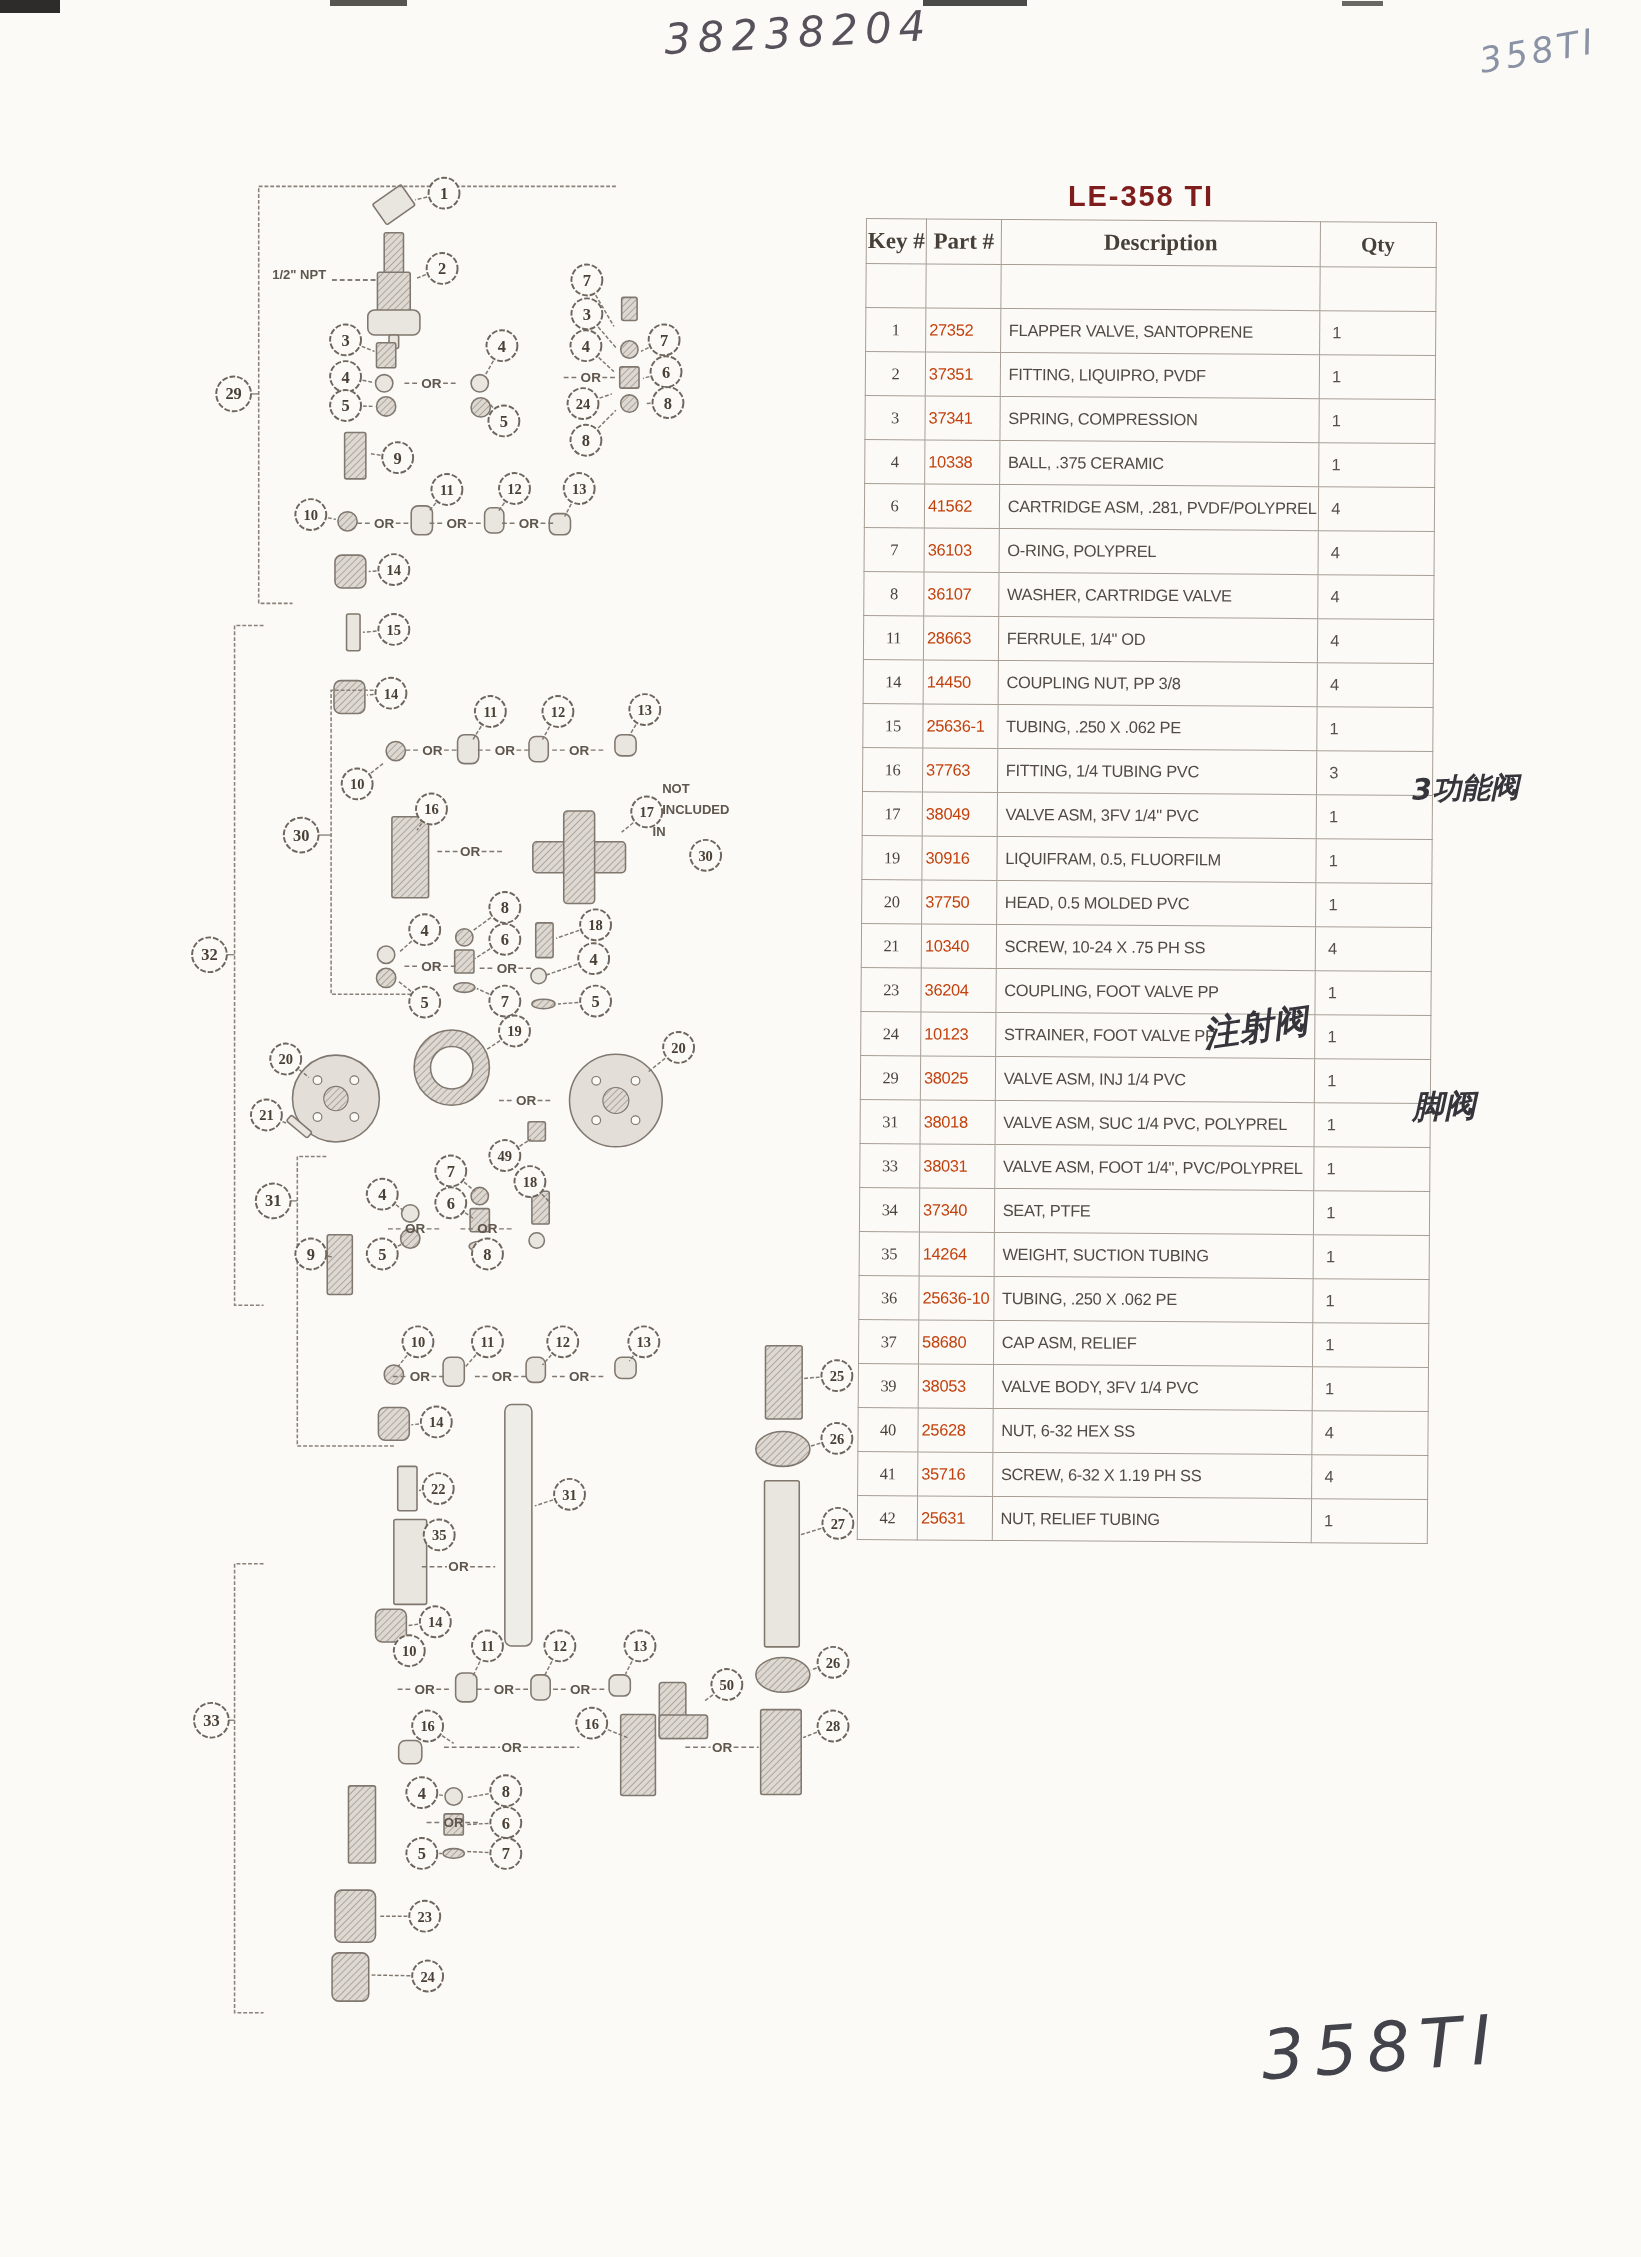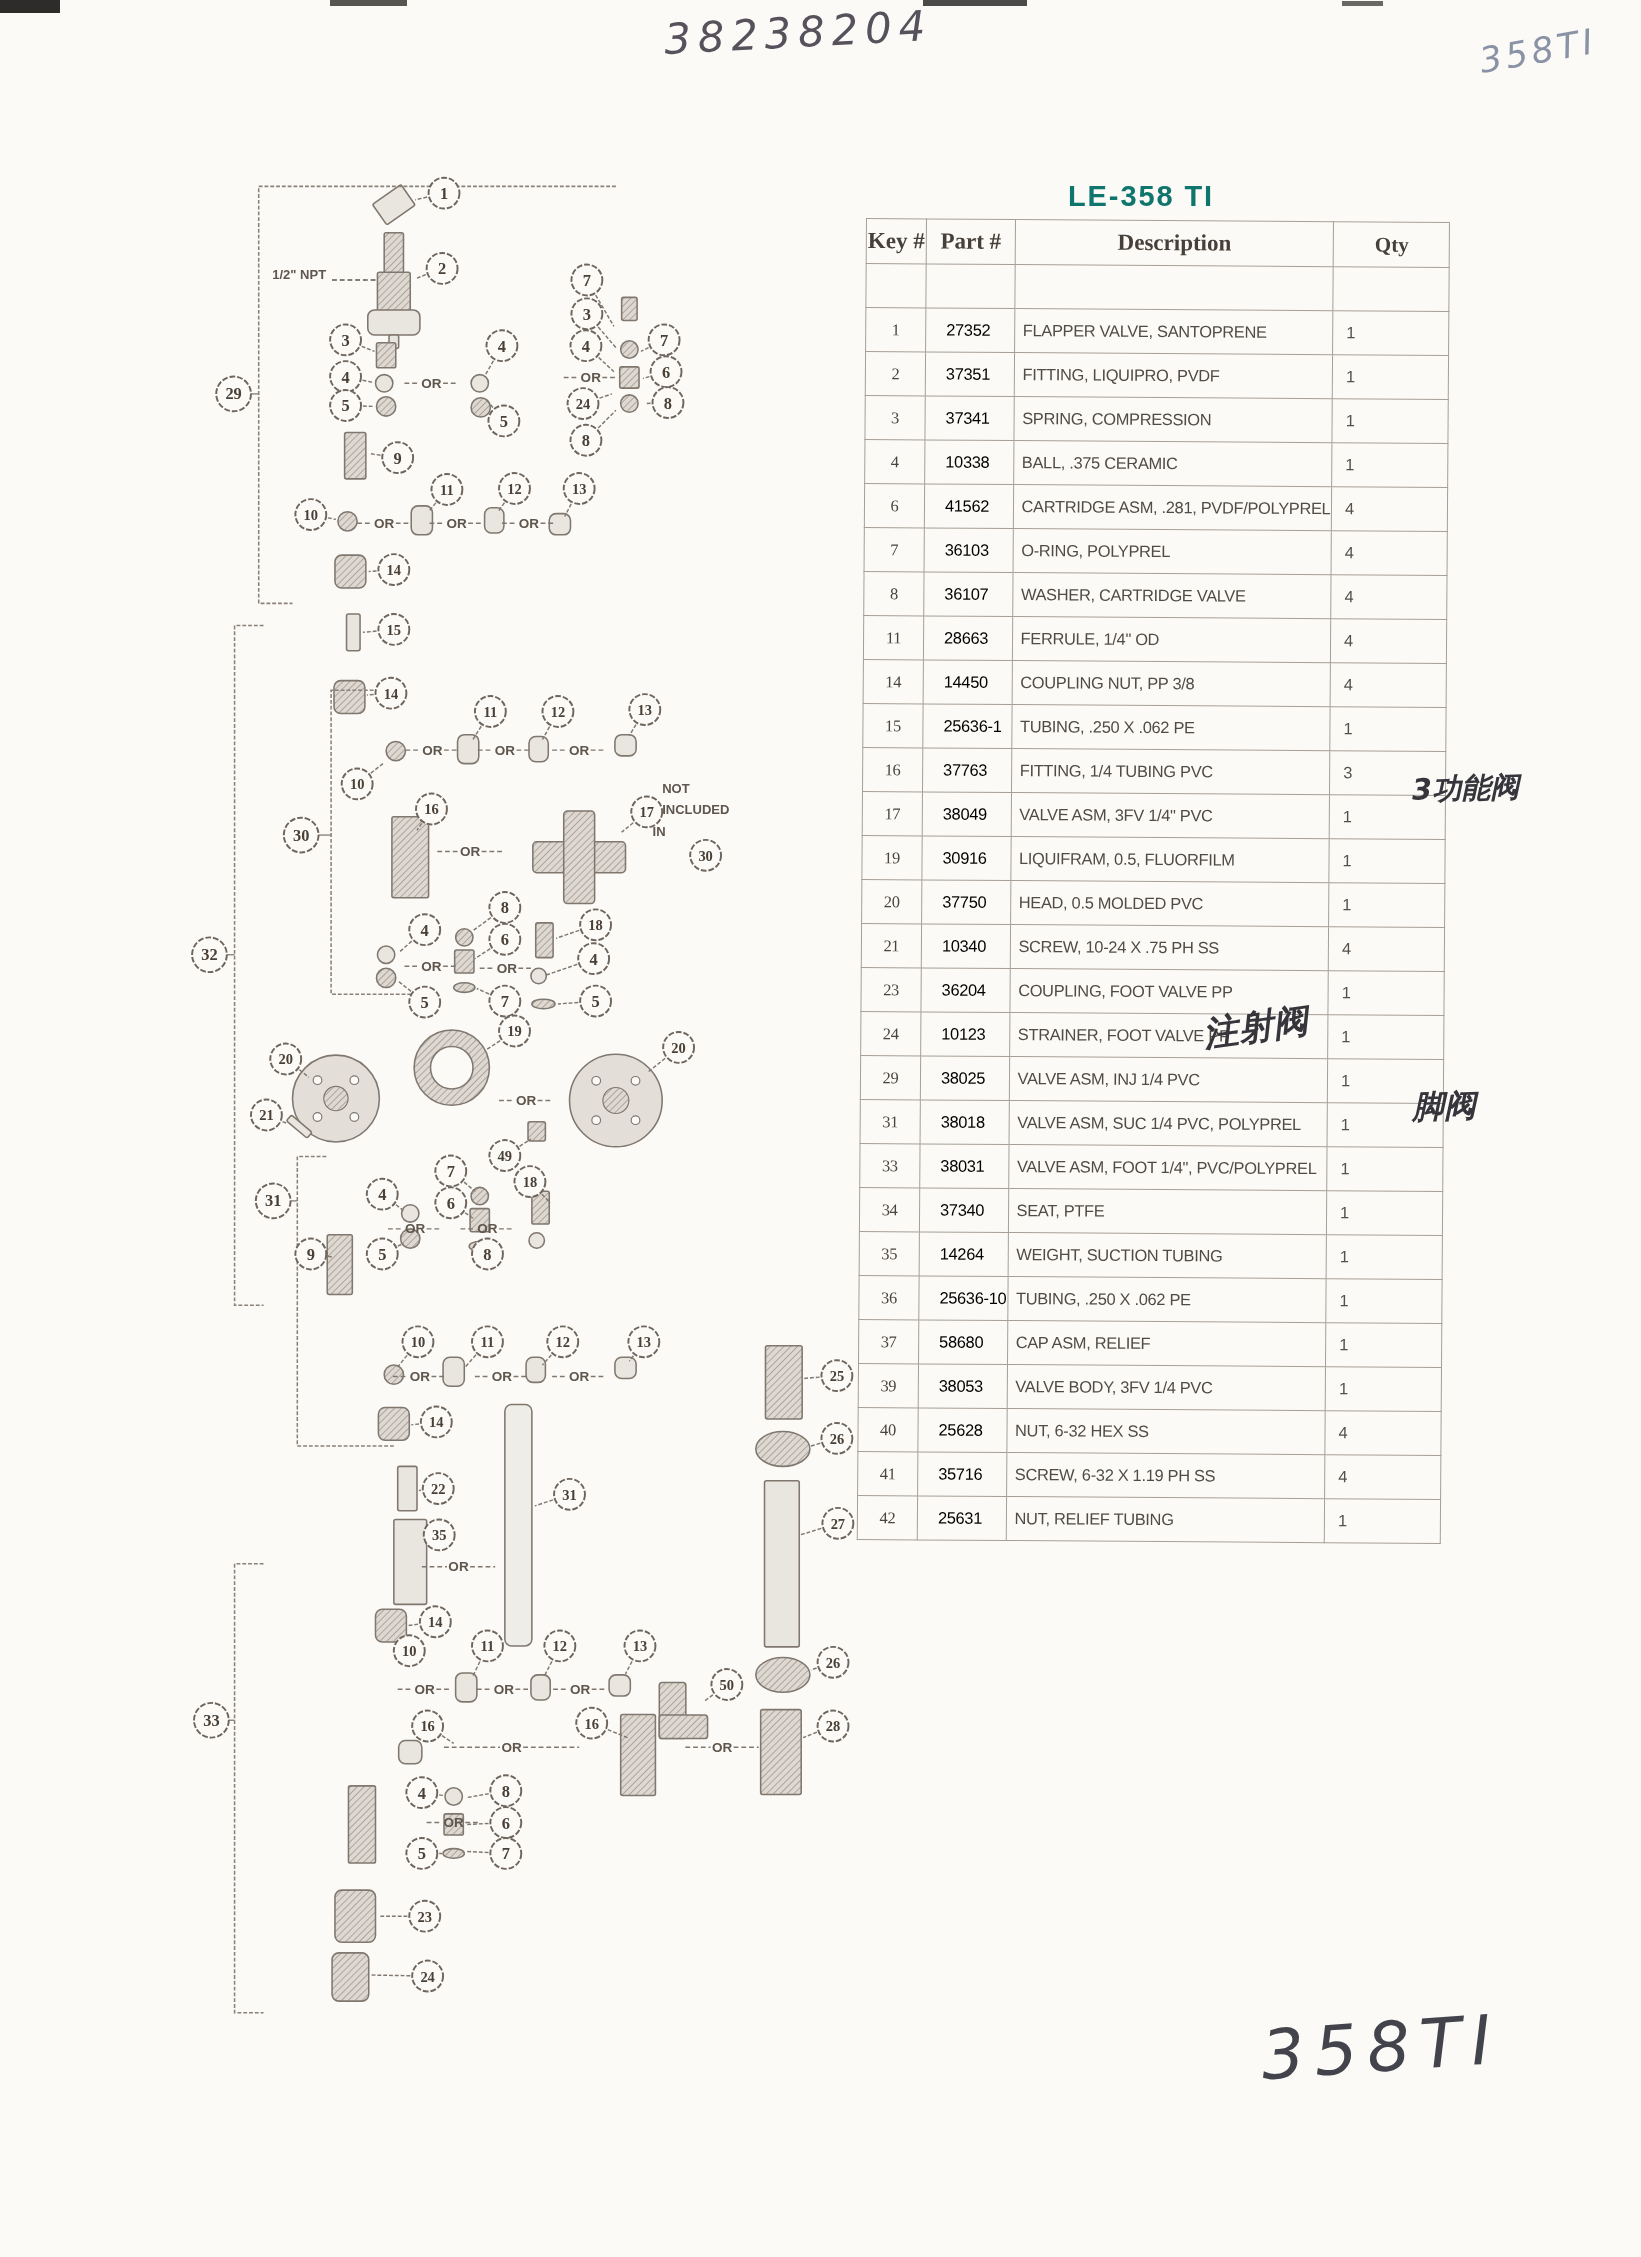--- a/index.html
+++ b/index.html
@@ -5,36 +5,36 @@
   html,body{margin:0;padding:0;}
   body{
     width:1641px;height:2257px;position:relative;
     background:#fbfaf7;
     font-family:"Liberation Sans",sans-serif;color:#4e463f;overflow:hidden;
   }
   .diagram-svg{position:absolute;left:0;top:0;}
   .table-title{
     position:absolute;left:1068px;top:180px;
     font-family:"Liberation Sans",sans-serif;font-weight:bold;
-    font-size:29px;letter-spacing:1.9px;color:#0f766e;
+    font-size:29px;letter-spacing:1.9px;color:#7f1d1d;
   }
   table.parts-table{
     position:absolute;left:866px;top:218px;border-collapse:collapse;
     transform:rotate(0.4deg);transform-origin:top left;table-layout:fixed;
   }
   .parts-table th,.parts-table td{border:1px solid #a79f96;overflow:visible;}
   .parts-table th{
     font-family:"Liberation Serif",serif;font-size:23px;font-weight:bold;
     color:#474039;height:42px;text-align:center;
   }
   .parts-table th.h-qty{font-size:21px;border-radius:16px;}
   tr.spacer td{height:41px;}
   .parts-table tbody td{height:41px;font-size:16.4px;letter-spacing:-0.3px;white-space:nowrap;}
   td.c-key{font-family:"Liberation Serif",serif;font-size:24px;text-align:center;color:#4a443d;}
-  td.c-part{padding-left:20px;font-size:15.4px;color:#000000;}
+  td.c-part{padding-left:3px;font-size:15.4px;color:#c2410c;}
   td.c-desc{padding-left:7.7px;color:#514b45;}
   td.c-qty{padding-left:12.6px;color:#55504a;}
   .hw{position:absolute;font-family:"DejaVu Sans",sans-serif;font-style:italic;white-space:nowrap;}
   .hw-top{left:664px;top:7.7px;font-size:42px;letter-spacing:6.8px;color:#56515b;transform:rotate(-3deg);}
   .hw-topright{left:1479px;top:31px;font-size:35px;letter-spacing:3.9px;color:#8a92a6;transform:rotate(-10deg);}
   .hw-3func{left:1412px;top:769px;font-size:29px;color:#35353b;font-weight:bold;transform:rotate(-2deg);}
   .hw-inj{left:1203px;top:1004px;font-size:35px;color:#35353b;font-weight:bold;transform:rotate(-8deg);}
   .hw-foot{left:1412px;top:1085px;font-size:32px;color:#35353b;font-weight:bold;transform:rotate(-2deg);}
   .hw-bottomright{left:1261px;top:2008px;font-size:68px;letter-spacing:9.7px;color:#43434b;transform:rotate(-4deg);}
   .artifact{position:absolute;}

